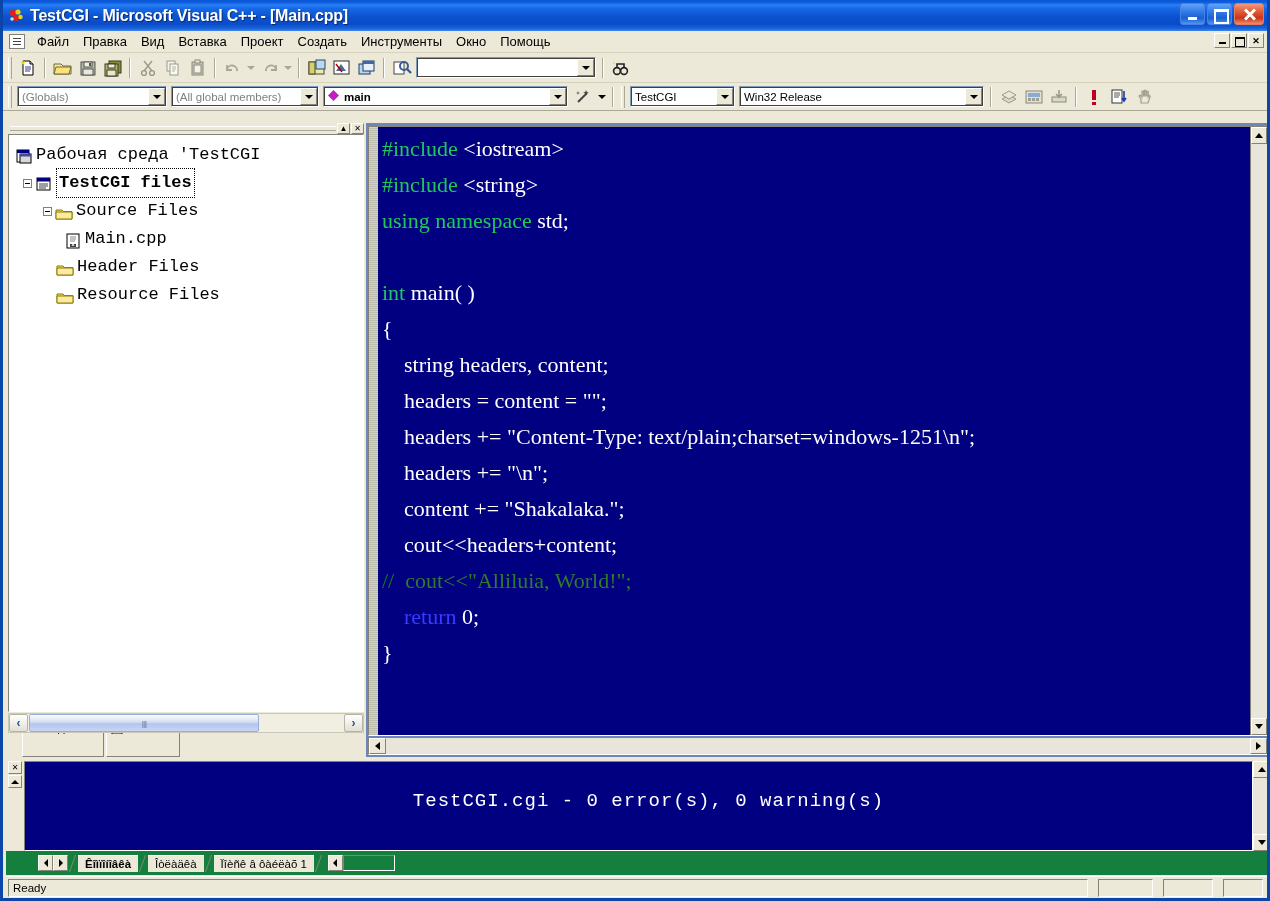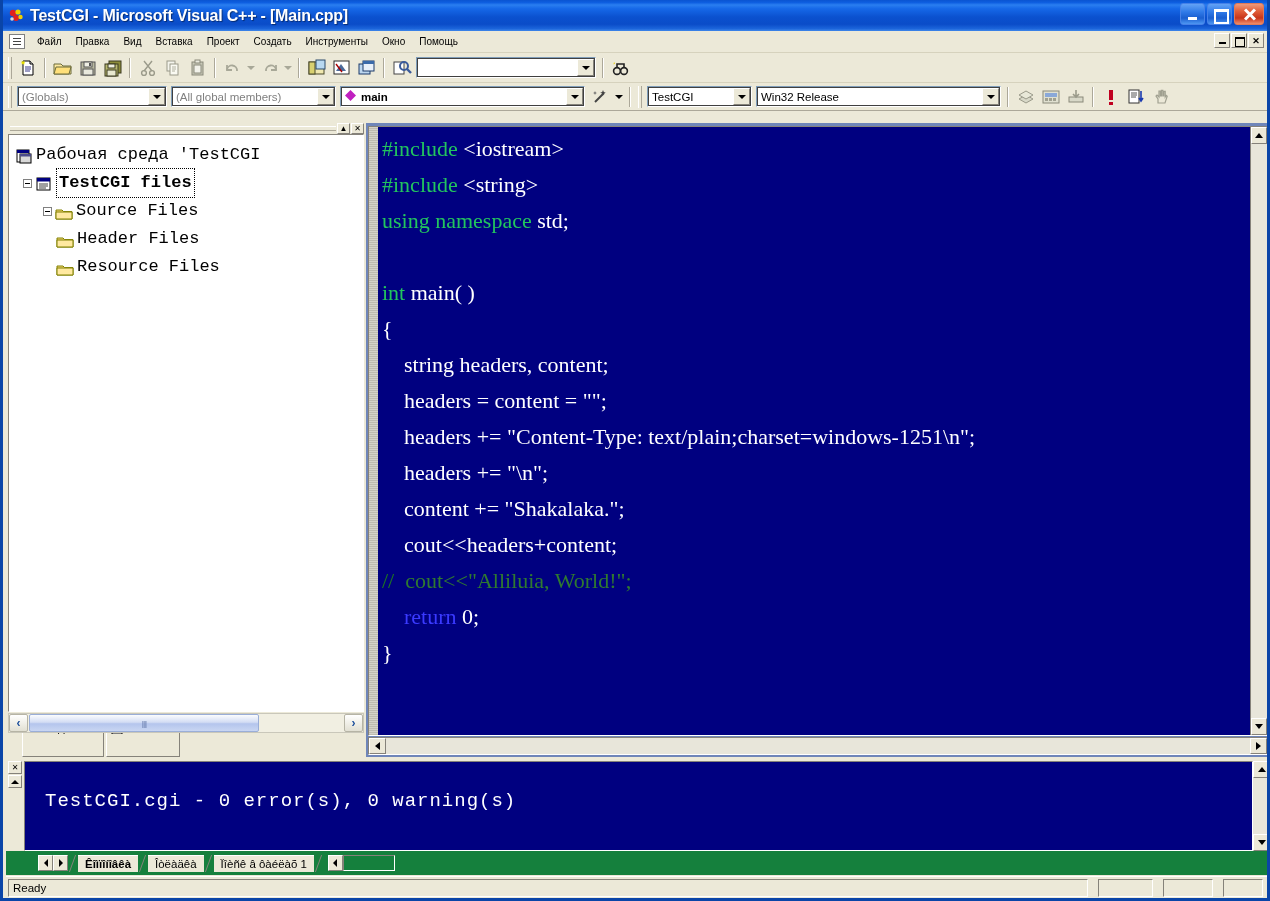--- a/index.html
+++ b/index.html
@@ -94,21 +94,21 @@
   }
   .mdi-icon:after {
     content: ""; position: absolute; left: 3px; top: 3px;
     width: 8px; height: 1px; background: #444;
     box-shadow: 0 3px 0 #444, 0 6px 0 #444;
   }
   .menuitem {
     padding: 2px 7px;
     color: #000;
     white-space: nowrap;
-    font-size: 10px;
+    font-size: 13px;
   }
   .mdibtns {
     position: absolute; right: 3px; top: 2px;
     display: flex; gap: 1px;
   }
   .mdibtn {
     width: 16px; height: 15px;
     background: #ece9d8;
     border: 1px solid;
     border-color: #fff #85827a #85827a #fff;
@@ -417,20 +417,21 @@
     position: relative;
     overflow: hidden;
   }
   .out-text {
     font-family: "Liberation Mono", monospace;
     font-size: 19px;
     color: #ffffff;
     padding: 28px 0 0 20px;
     white-space: pre;
     letter-spacing: 1px;
+    text-align: center;
   }
   .out-vscroll {
     width: 17px; flex: 0 0 auto;
     background: #d4d0c8;
     margin-top: 2px;
     display: flex; flex-direction: column;
   }
 
   
   .outtabs {
@@ -677,21 +678,21 @@
   <div class="toolbar2">
     <span class="grip"></span>
 
     <span class="tb-combo" style="width:150px">
       <span class="cval gray">(Globals)</span>
       <span class="arrowbox">
           <span class="dn-tri"></span>
         </span>
     </span>
 
-    <span class="tb-combo" style="width:165px">
+    <span class="tb-combo" style="width:148px">
       <span class="cval gray">(All global members)</span>
       <span class="arrowbox">
           <span class="dn-tri"></span>
         </span>
     </span>
 
     <span class="tb-combo" style="width:245px">
       <span style="display:flex;align-items:center;padding-left:4px;flex:1 1 auto;">
         <span style="margin-right:5px;">
           <svg width="11" height="11" viewBox="0 0 11 11">
@@ -822,20 +823,32 @@
             <span class="plusbox"></span>
             <span class="ico">
               <svg width="19" height="15" viewBox="0 0 19 15">
                 <path d="M1 4h6l1.6 1.6H17V13H1z" fill="#f8d878" stroke="#808000" stroke-width="1"></path>
                 <path d="M1 6h16V13H1z" fill="#ffe9a0" stroke="#808000" stroke-width="1"></path>
               </svg>
             </span>
             <span class="tlabel">Source Files</span>
           </div>
 
+          <div class="trow">
+            <span class="tindent" style="width:51px"></span>
+            <span class="ico">
+              <svg width="19" height="16" viewBox="0 0 19 16">
+                <rect x="3" y="1" width="12" height="14" fill="#fff" stroke="#000" stroke-width="1"></rect>
+                <path d="M6 4h6M6 6h6M6 8h5" stroke="#888" stroke-width="1"></path>
+                <path d="M6 11h6v3H6z" fill="#404040"></path>
+                <path d="M9 10.5l1.6 2.2H7.4z" fill="#fff"></path>
+              </svg>
+            </span>
+            <span class="tlabel">Main.cpp</span>
+          </div>
 
           <div class="trow">
             <span class="tindent" style="width:43px"></span>
             <span class="ico">
               <svg width="19" height="15" viewBox="0 0 19 15">
                 <path d="M1 4h6l1.6 1.6H17V13H1z" fill="#f8d878" stroke="#808000" stroke-width="1"></path>
                 <path d="M1 6h16V13H1z" fill="#ffe9a0" stroke="#808000" stroke-width="1"></path>
               </svg>
             </span>
             <span class="tlabel">Header Files</span>

